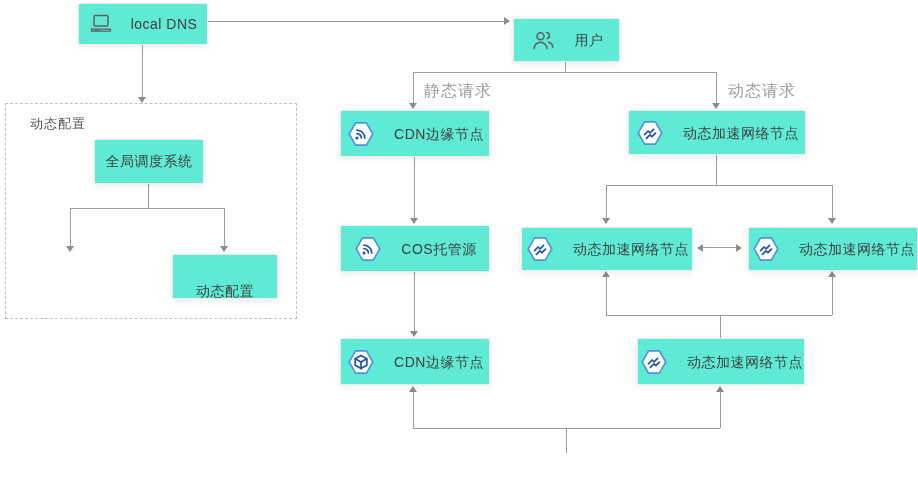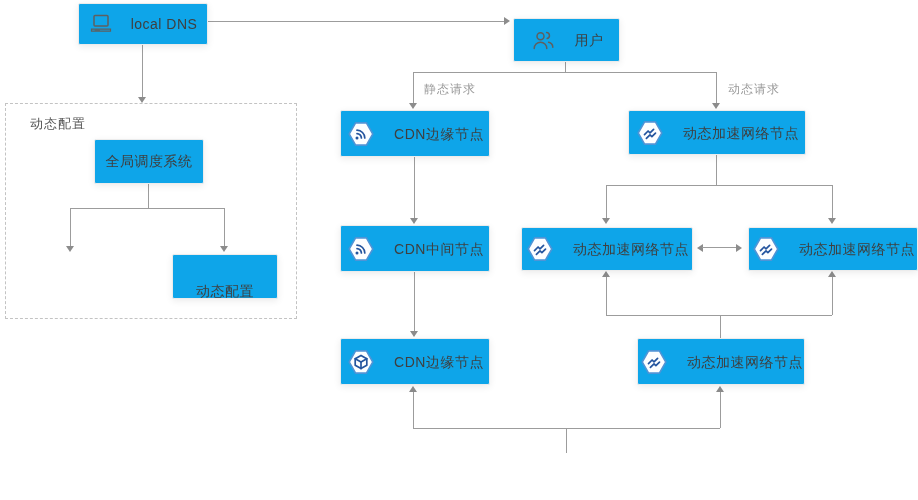--- a/index.html
+++ b/index.html
@@ -12,39 +12,39 @@
     --text:#3f3f3f;
     --muted-text:#9b9b9b;
   }
   html,body{margin:0;padding:0;background:#fff;}
   .canvas{
     position:relative;width:918px;height:500px;background:#fff;overflow:hidden;
     font-family:"Liberation Sans","DejaVu Sans",sans-serif;
   }
   .node{
     position:absolute;display:flex;align-items:center;justify-content:center;gap:18px;
-    background:#0ea5e9;border:1px solid var(--box-border);border-radius:2px;
+    background:#5eead4;border:1px solid var(--box-border);border-radius:2px;
     box-shadow:0 2px 7px rgba(0,0,0,.08);
     font-size:14px;color:var(--text);letter-spacing:.5px;white-space:nowrap;
   }
   .node .lbl{line-height:1;}
   .group{
     position:absolute;border:1px dashed #c3c3c3;background:transparent;
   }
   .group-label{
     position:absolute;left:24px;top:11px;font-size:13px;color:#555;letter-spacing:1px;
   }
   .hline{position:absolute;height:1px;background:var(--line-gray);}
   .vline{position:absolute;width:1px;background:var(--line-gray);}
   .arr{position:absolute;width:0;height:0;}
   .arr.down{border-left:4px solid transparent;border-right:4px solid transparent;border-top:6px solid var(--arrow-gray);}
   .arr.up{border-left:4px solid transparent;border-right:4px solid transparent;border-bottom:6px solid var(--arrow-gray);}
   .arr.right{border-top:4px solid transparent;border-bottom:4px solid transparent;border-left:6px solid var(--arrow-gray);}
   .arr.left{border-top:4px solid transparent;border-bottom:4px solid transparent;border-right:6px solid var(--arrow-gray);}
-  .edge-label{position:absolute;font-size:12px;color:var(--muted-text);letter-spacing:1px;white-space:nowrap;}
+  .edge-label{position:absolute;font-size:16px;color:var(--muted-text);letter-spacing:1px;white-space:nowrap;}
   
   .hex-outline{fill:#fdfeff;stroke:var(--icon-blue);stroke-width:1.6;stroke-linejoin:round;}
   .hex-glyph{fill:none;stroke:var(--icon-dark-blue);stroke-width:1.7;stroke-linecap:round;stroke-linejoin:round;}
   .hex-dot{fill:var(--icon-dark-blue);}
   .gray-stroke{fill:none;stroke:var(--icon-gray);stroke-width:1.5;stroke-linecap:round;stroke-linejoin:round;}
   .gray-thin{fill:none;stroke:var(--icon-gray);stroke-width:1.2;stroke-linecap:round;}
 
   
   .n-local-dns{left:78px;top:3px;width:128px;height:40px;}
   .n-user{left:513px;top:18px;width:105px;height:42px;text-align:center;}
@@ -169,21 +169,21 @@
     <span class="lbl">动态加速网络节点</span>
   </div>
 
   <div class="node n-cdn-mid">
     <svg width="30" height="30" viewBox="0 0 30 30">
       <polygon class="hex-outline" points="3.2,15 9.6,3.9 20.4,3.9 26.8,15 20.4,26.1 9.6,26.1"></polygon>
       <circle class="hex-dot" cx="11" cy="19" r="1.5"></circle>
       <path class="hex-glyph" d="M11 14.6 A4.4 4.4 0 0 1 15.4 19"></path>
       <path class="hex-glyph" d="M11 11.2 A7.8 7.8 0 0 1 18.8 19"></path>
     </svg>
-    <span class="lbl">CDN中间节点</span>
+    <span class="lbl">COS托管源</span>
   </div>
 
   <div class="node n-ecdn-left">
     <svg width="30" height="30" viewBox="0 0 30 30">
       <polygon class="hex-outline" points="3.2,15 9.6,3.9 20.4,3.9 26.8,15 20.4,26.1 9.6,26.1"></polygon>
       <path class="hex-glyph" d="M9.5 16.6 l3.6 -3.6 1.9 1.9 3.6 -3.6"></path>
       <path class="hex-glyph" d="M11.4 20.4 l3.6 -3.6 1.9 1.9 3.6 -3.6"></path>
     </svg>
     <span class="lbl">动态加速网络节点</span>
   </div>

